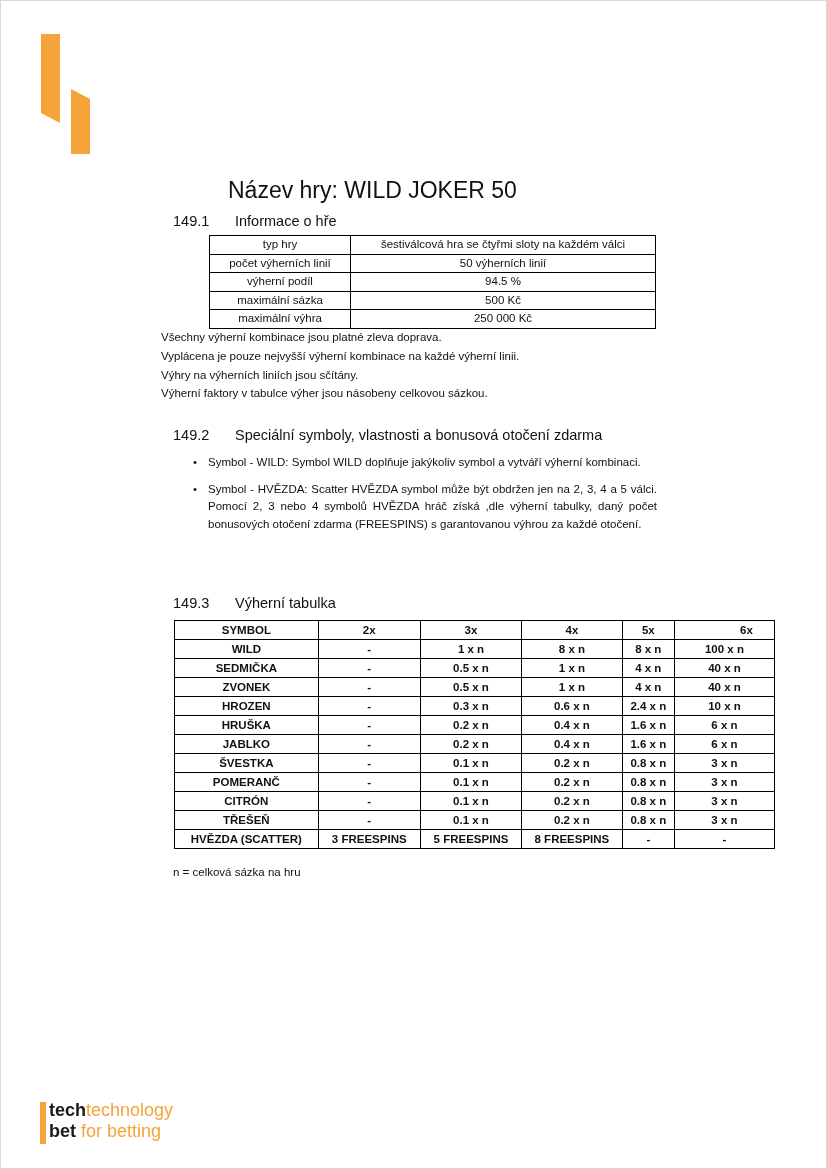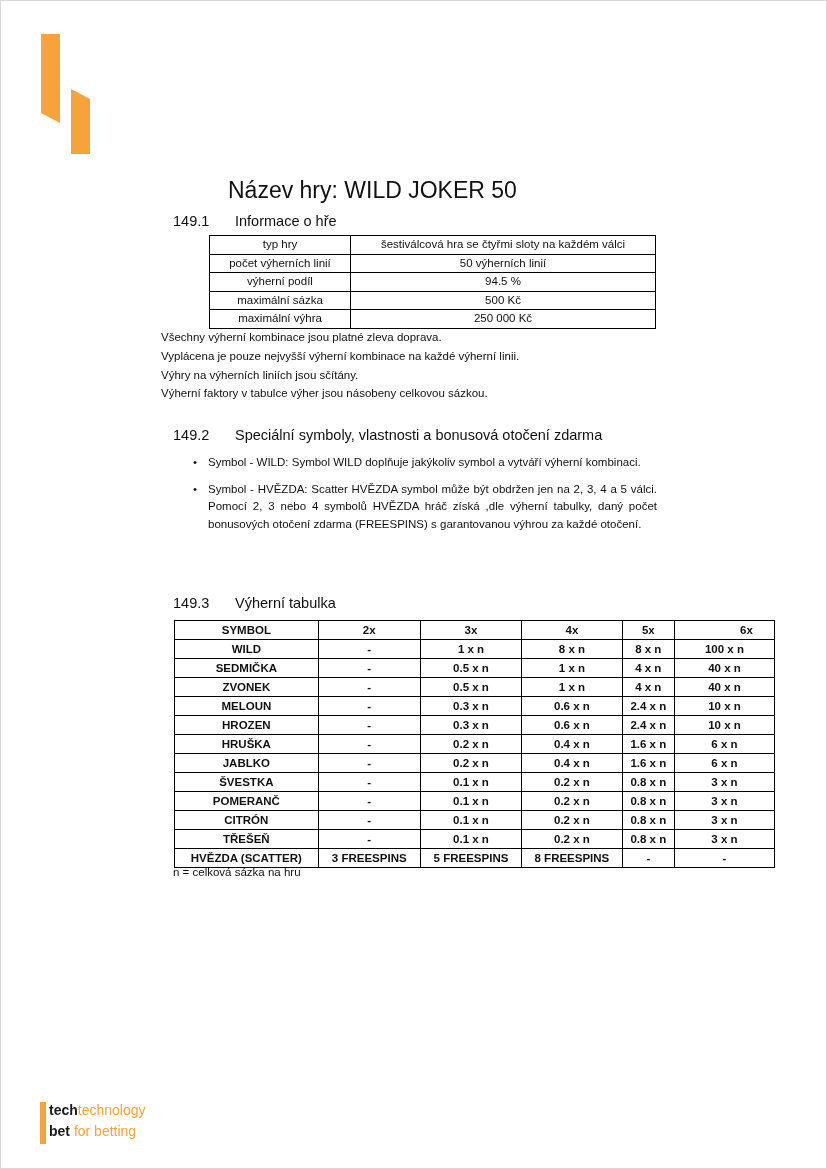--- a/index.html
+++ b/index.html
@@ -16,21 +16,21 @@
   .info-table td:first-child { width:140px; }
   .para { position:absolute; left:161px; font-size:11.5px; }
   .bullets { position:absolute; left:193px; top:454px; width:464px; font-size:11.5px; line-height:17.5px; }
   .bullet { display:flex; text-align:justify; margin-bottom:9px; }
   .bullet .dot { width:15px; flex:none; }
   .pay-table { left:174px; top:620px; width:601px;font-weight:bold; }
   .pay-table td { height:18px; }
   .footnote { position:absolute; left:173px; top:866px; font-size:11.5px; }
   .logo-bottom { position:absolute; left:40px; top:1100px; display:flex; align-items:flex-start; }
   .logo-bottom .bar { width:6px; height:42px; background:#f5a33a; margin-right:3px; margin-top:2px; }
-  .logo-bottom .words { font-size:14px; line-height:21px; }
+  .logo-bottom .words { font-size:18px; line-height:21px; }
   .logo-bottom .dark { color:#1a1a1a; font-weight:bold; }
   .logo-bottom .light { color:#f5a33a; }
 </style>
 </head>
 <body>
 
 <div class="page-border"></div>
 
 <svg class="logo-top" viewBox="0 0 52 122">
   <polygon points="1,1 20,1 20,90 1,80" fill="#f5a33a"></polygon>
@@ -122,28 +122,20 @@
       </tr>
       <tr>
         <td>ZVONEK</td>
         <td>-</td>
         <td>0.5 x n</td>
         <td>1 x n</td>
         <td>4 x n</td>
         <td>40 x n</td>
       </tr>
       <tr>
-        <td>MELOUN</td>
-        <td>-</td>
-        <td>0.3 x n</td>
-        <td>0.6 x n</td>
-        <td>2.4 x n</td>
-        <td>10 x n</td>
-      </tr>
-      <tr>
         <td>HROZEN</td>
         <td>-</td>
         <td>0.3 x n</td>
         <td>0.6 x n</td>
         <td>2.4 x n</td>
         <td>10 x n</td>
       </tr>
       <tr>
         <td>HRUŠKA</td>
         <td>-</td>

